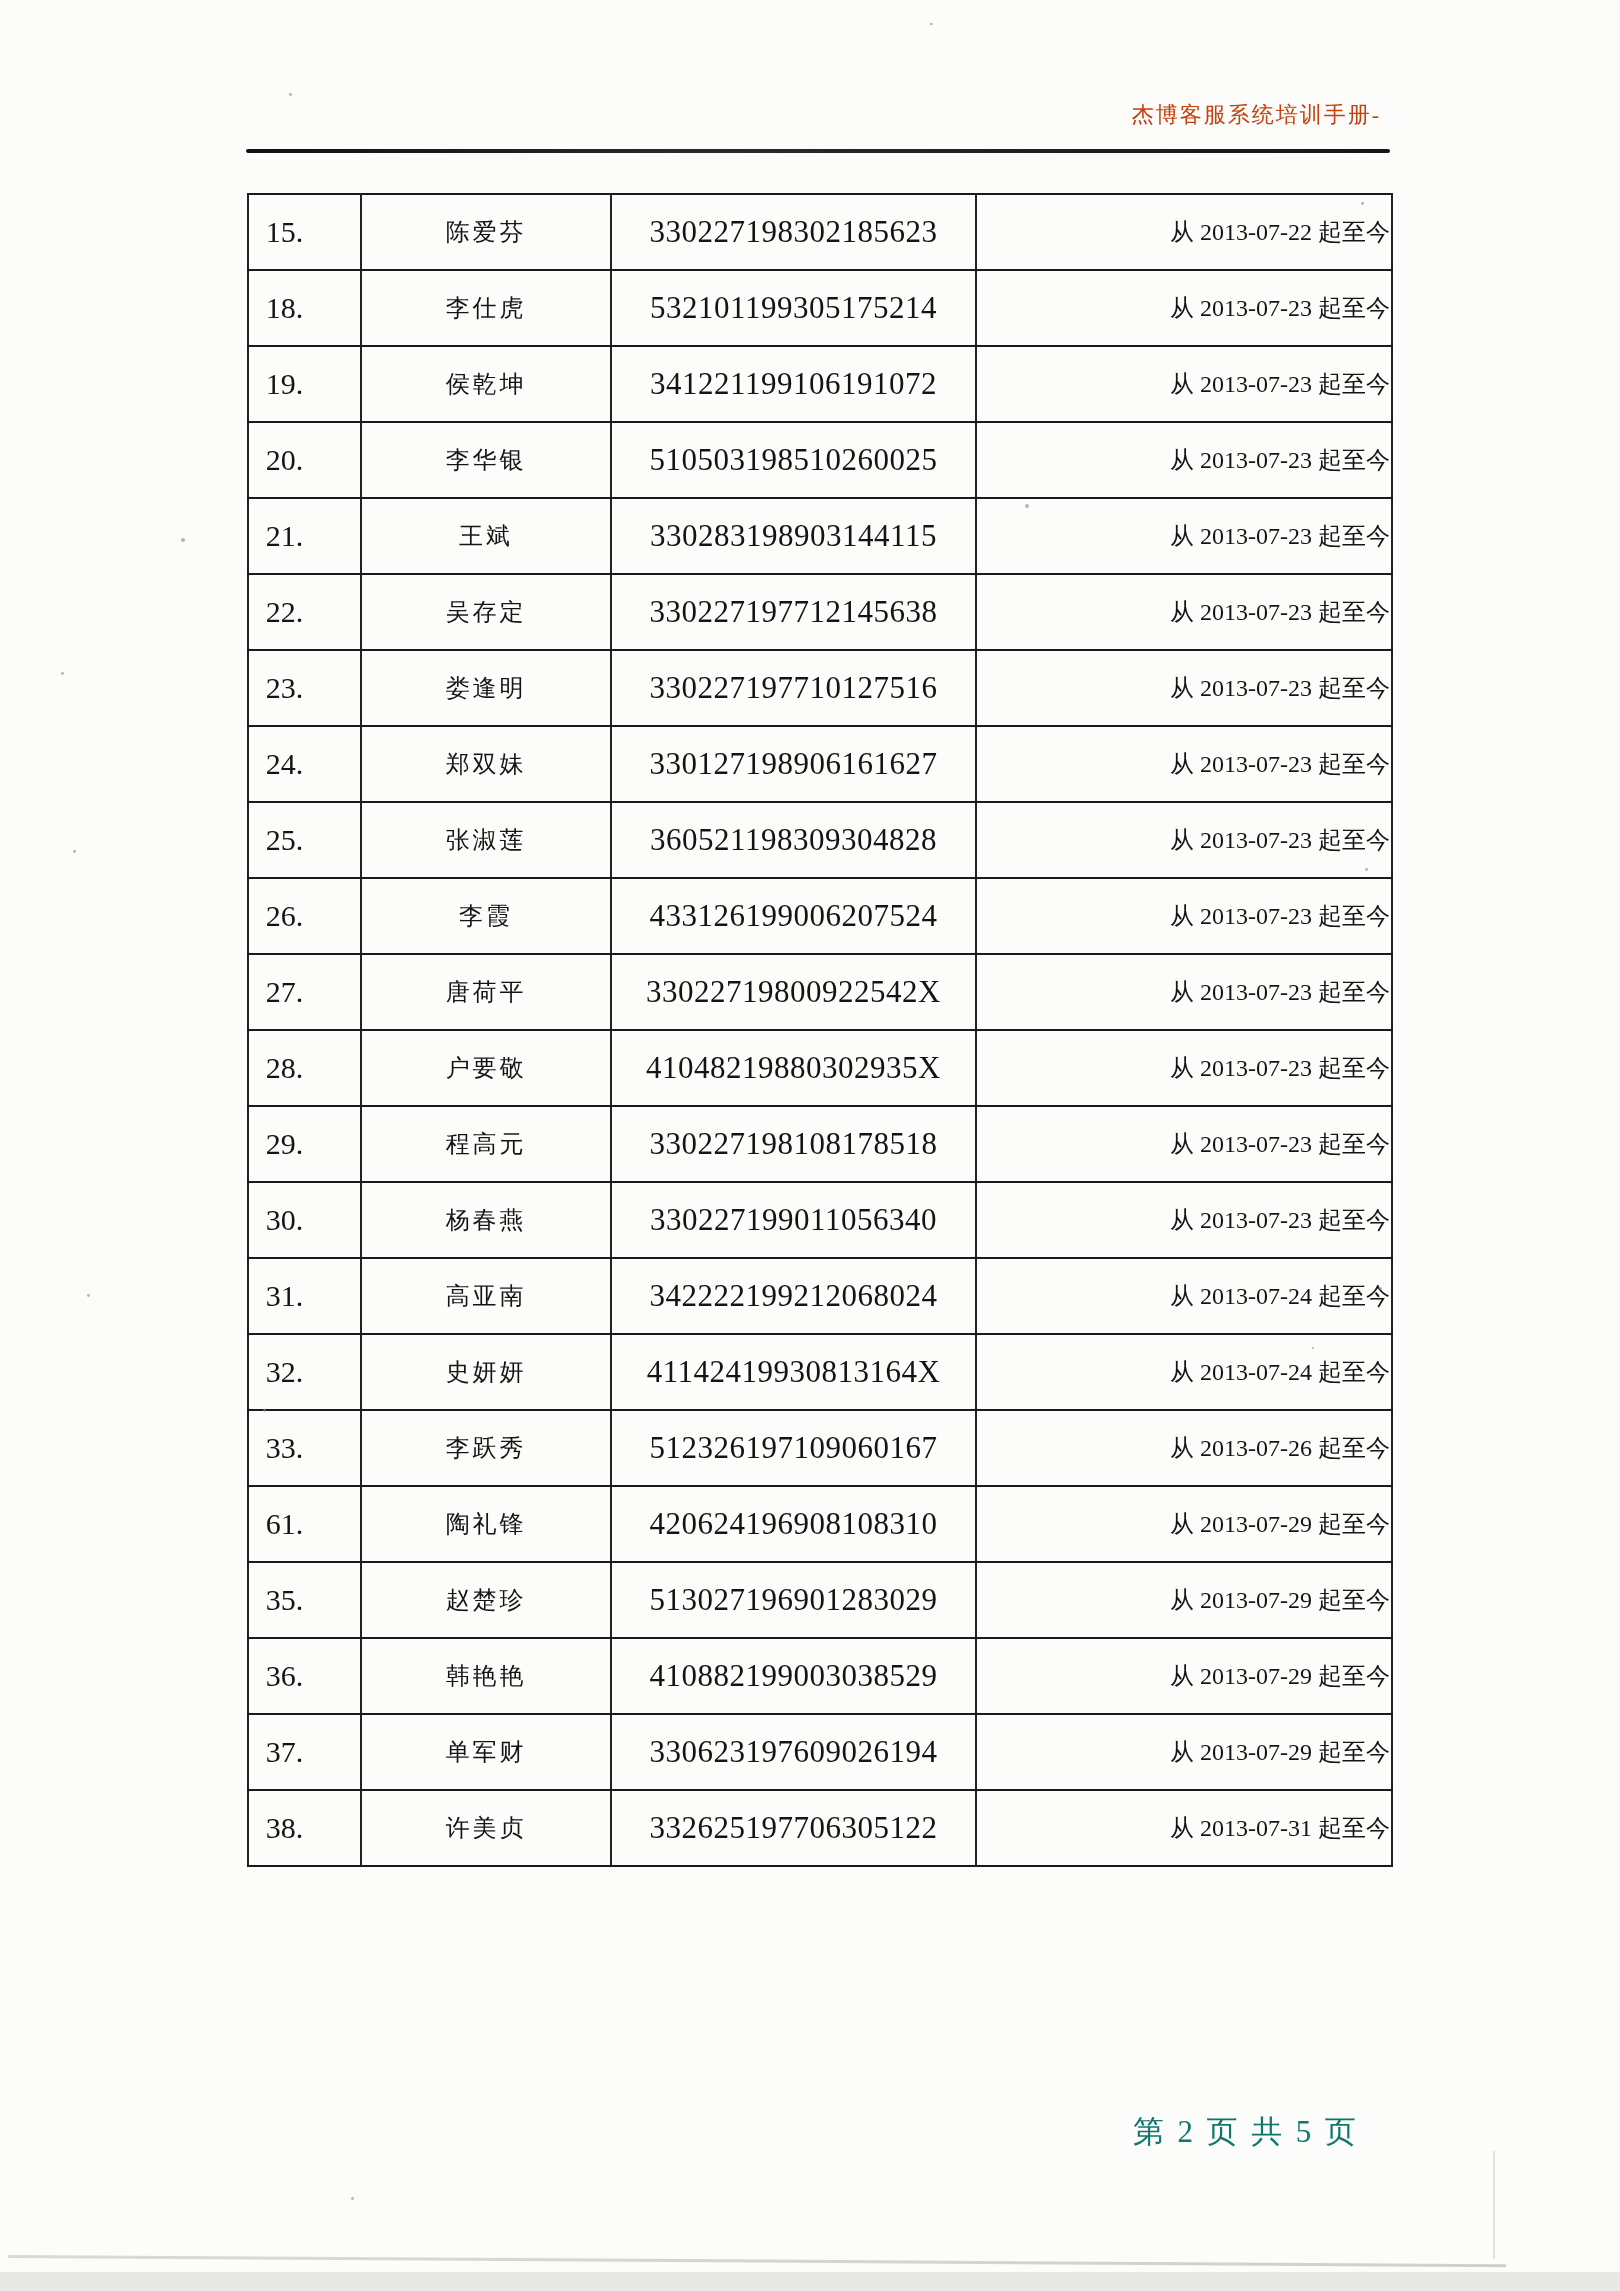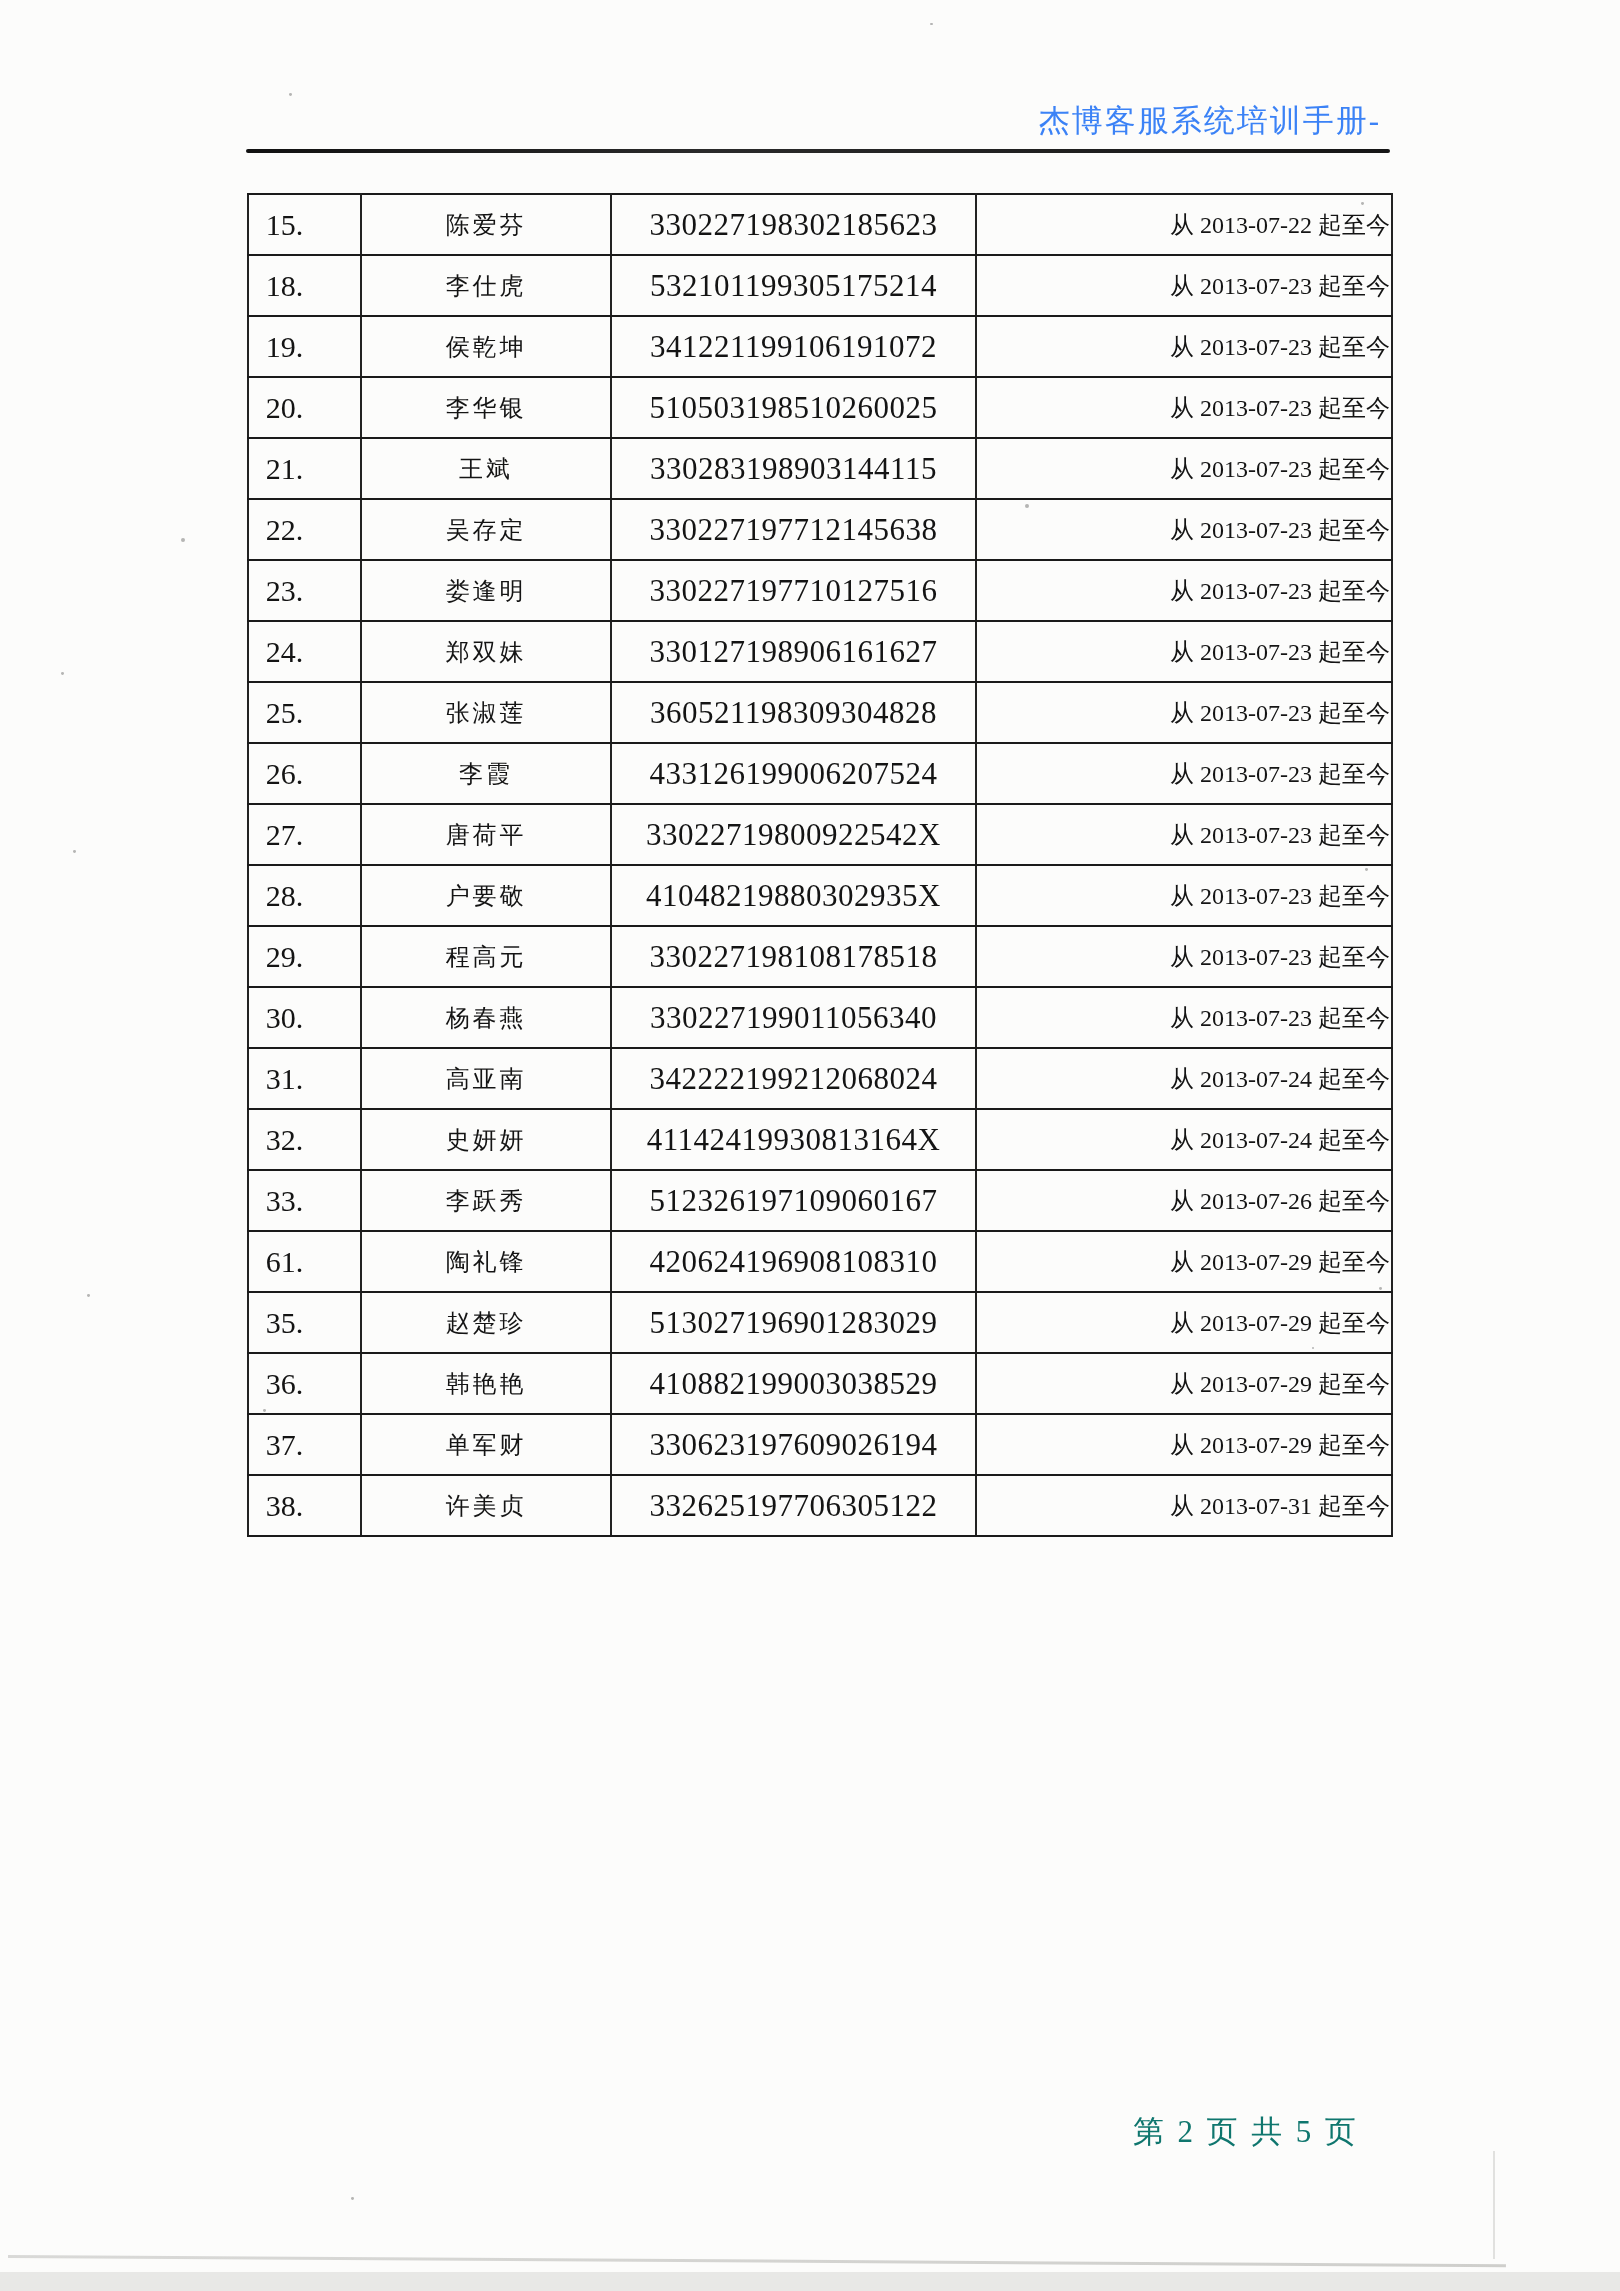--- a/index.html
+++ b/index.html
@@ -21,23 +21,23 @@
     top: 0;
     width: 1620px;
     height: 2292px;
     background: #fcfcfb;
     overflow: hidden;
   }
   .header-title {
     position: absolute;
     top: 100px;
     right: 239px;
-    font-size: 31px;
+    font-size: 22px;
     letter-spacing: 2px;
-    color: #3b82f6;
+    color: #c2410c;
     white-space: nowrap;
   }
   .header-rule {
     position: absolute;
     left: 246px;
     top: 149px;
     width: 1144px;
     height: 3.9px;
     background: linear-gradient(to right, #111, #2a2a2a 40%, #161616);
     border-radius: 2px;
@@ -48,21 +48,21 @@
     top: 193px;
     width: 1143px;
     border-collapse: collapse;
     table-layout: fixed;
     border: 2.9px solid #141414;
   }
   .roster col.c-no     { width: 113px; }
   .roster col.c-name   { width: 250px; }
   .roster col.c-id     { width: 365px; }
   .roster col.c-period { width: 416px; }
-  .roster tr { height: 61px; }
+  .roster tr { height: 76px; }
   .roster td {
     border-left: 2px solid #222;
     border-right: 2px solid #222;
     border-top: 2.9px solid #1a1a1a;
     border-bottom: 2.9px solid #1a1a1a;
     vertical-align: middle;
     color: #141414;
     white-space: nowrap;
     overflow: hidden;
   }

